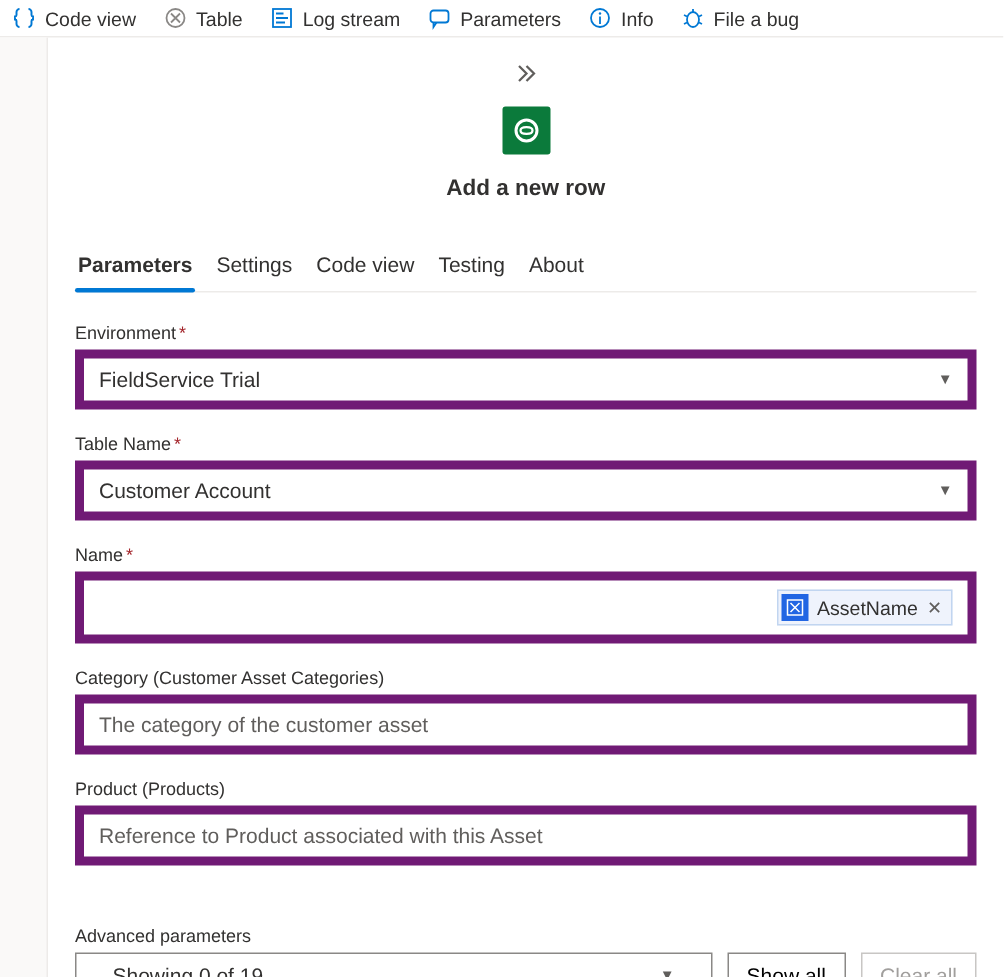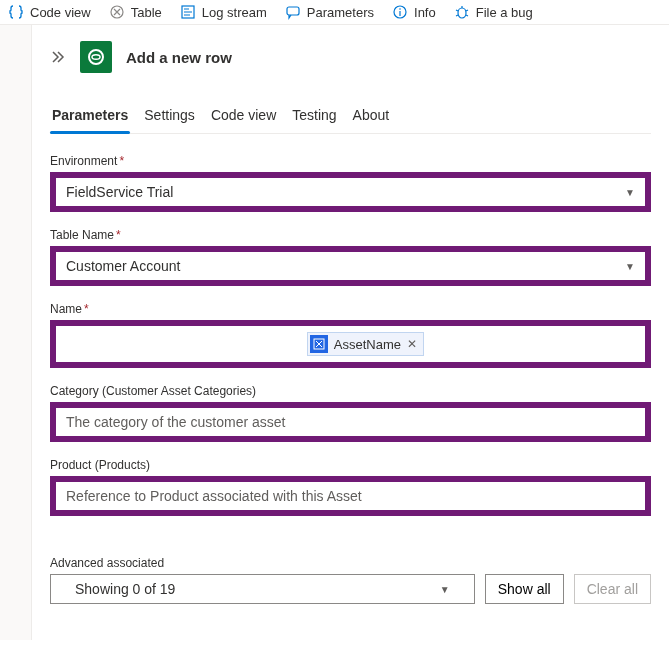--- a/index.html
+++ b/index.html
@@ -3,21 +3,21 @@
 <meta charset="utf-8">
 <style>
 * { box-sizing: border-box; margin: 0; padding: 0; }
 body { font-family: "Segoe UI", sans-serif; font-size: 14px; color: #323130; background: #fff; width: 669px; }
 .top-bar { display: flex; align-items: center; border-bottom: 1px solid #edebe9; padding: 4px 8px; gap: 18px; }
 .top-item { display: flex; align-items: center; gap: 6px; cursor: pointer; color: #323130; font-size: 13px; }
 .top-item svg { width: 16px; height: 16px; }
 .main-wrap { display: flex; }
 .gutter { width: 32px; background: #faf9f8; border-right: 1px solid #edebe9; min-height: 615px; }
 .panel { flex: 1; padding: 16px 18px 8px 18px; }
-.panel-header { display: flex; align-items: center; gap: 14px; margin-bottom: 28px; }
+.panel-header { display: flex; align-items: center; gap: 14px; margin-bottom: 28px; flex-direction: column; }
 .collapse-btn { cursor: pointer; display: flex; align-items: center; }
 .action-icon { width: 32px; height: 32px; background: #0b7a3b; display: flex; align-items: center; justify-content: center; border-radius: 2px; }
 .panel-title { font-size: 15px; font-weight: 600; }
 .tabs { display: flex; gap: 12px; border-bottom: 1px solid #edebe9; margin-bottom: 20px; }
 .tab { padding: 6px 2px 10px 2px; cursor: pointer; font-size: 14px; color: #323130; position: relative; }
 .tab.active { font-weight: 600; }
 .tab.active::after { content: ""; position: absolute; left: 0; right: 0; bottom: -1px; height: 3px; background: #0078d4; border-radius: 2px; }
 .field-group { margin-bottom: 16px; }
 .field-label { font-size: 12px; color: #323130; margin-bottom: 4px; display: block; }
 .req { color: #a4262c; margin-left: 2px; }
@@ -121,21 +121,21 @@
     <div class="field-group">
       <label class="field-label"><span>Table Name</span><span class="req">*</span></label>
       <div class="select-box">
         <span>Customer Account</span>
         <span class="chev">▼</span>
       </div>
     </div>
 
     <div class="field-group">
       <label class="field-label"><span>Name</span><span class="req">*</span></label>
-      <div class="input-box" style="justify-content:center;padding-left:40px;">
+      <div class="input-box" style="justify-content:flex-end;padding-left:40px;">
         <span class="token">
           <span class="token-icon">
             <svg width="12" height="12" viewBox="0 0 12 12">
                 <rect x="1" y="1" width="10" height="10" fill="none" stroke="#fff" stroke-width="1"></rect>
                 <path d="M3 3l6 6M9 3l-6 6" stroke="#fff" stroke-width="1"></path>
               </svg>
           </span>
           <span>AssetName</span>
           <span class="token-remove">✕</span>
         </span>
@@ -151,21 +151,21 @@
     </div>
 
     <div class="field-group">
       <label class="field-label">Product (Products)</label>
       <div class="input-box">
         <span class="input-placeholder">Reference to Product associated with this Asset</span>
       </div>
     </div>
 
     <div class="adv-section">
-      <label class="adv-label">Advanced associated</label>
+      <label class="adv-label">Advanced parameters</label>
       <div class="adv-row">
         <div class="adv-select">
           <span>Showing 0 of 19</span>
           <span class="chev">▼</span>
         </div>
         <button class="btn">Show all</button>
         <button class="btn disabled">Clear all</button>
       </div>
     </div>
 

